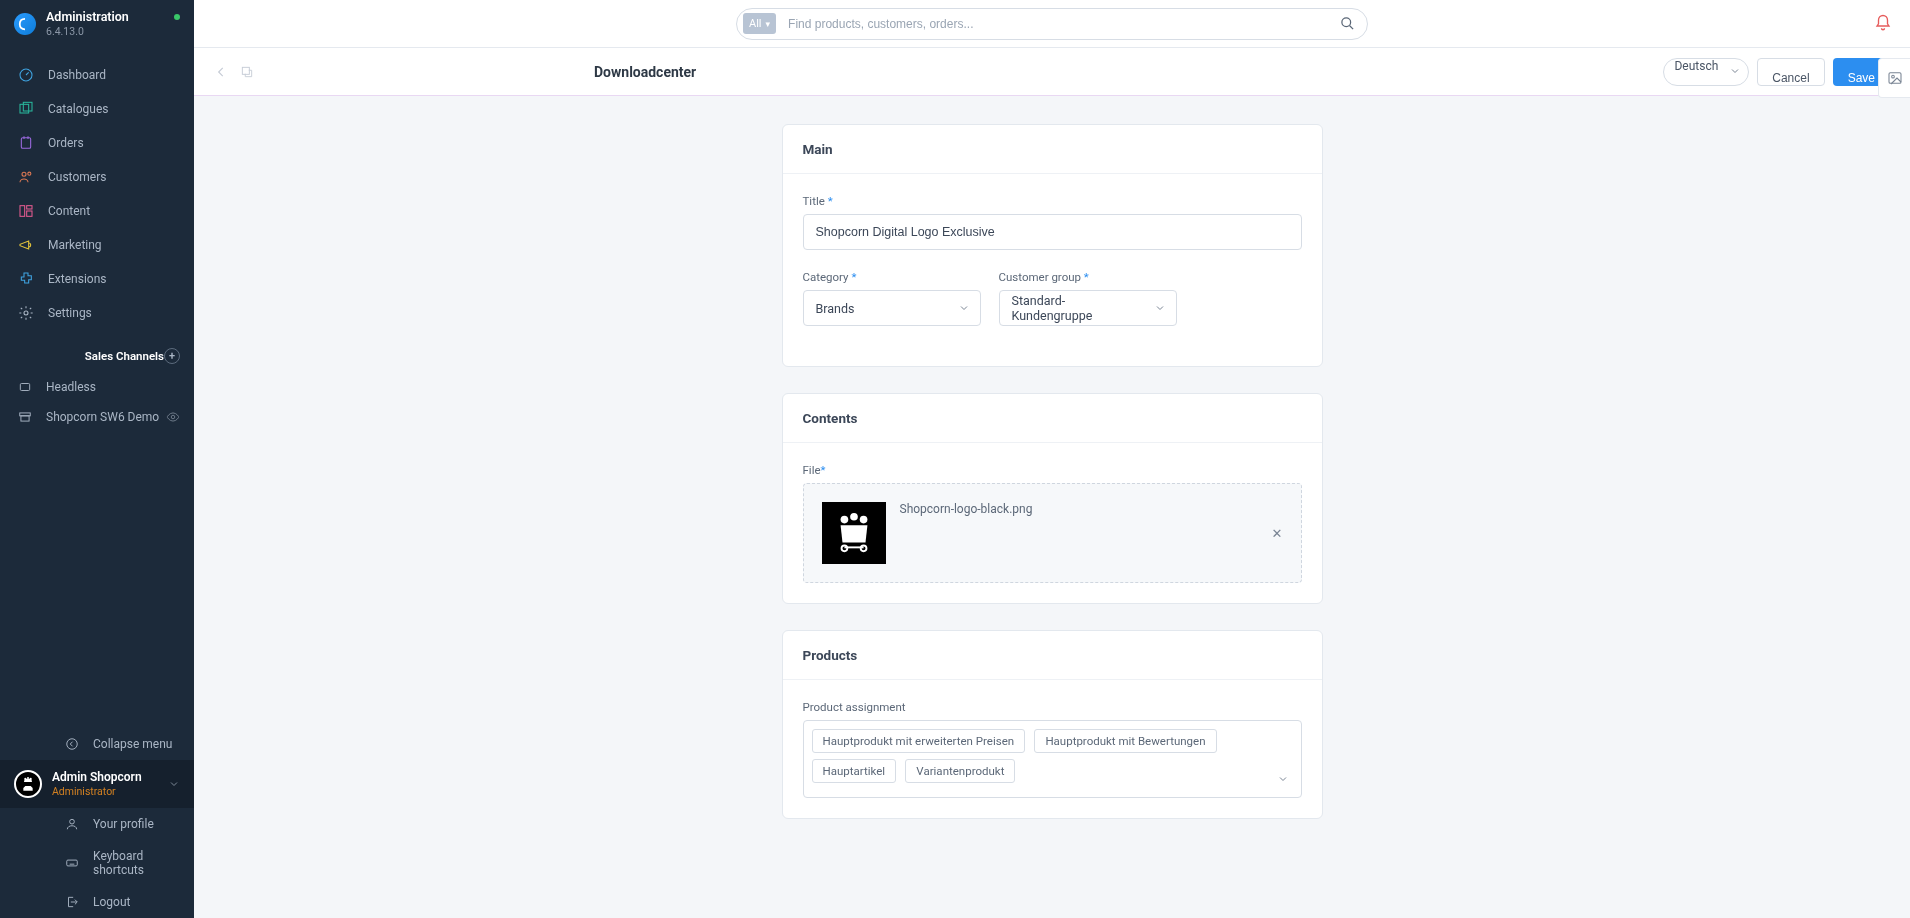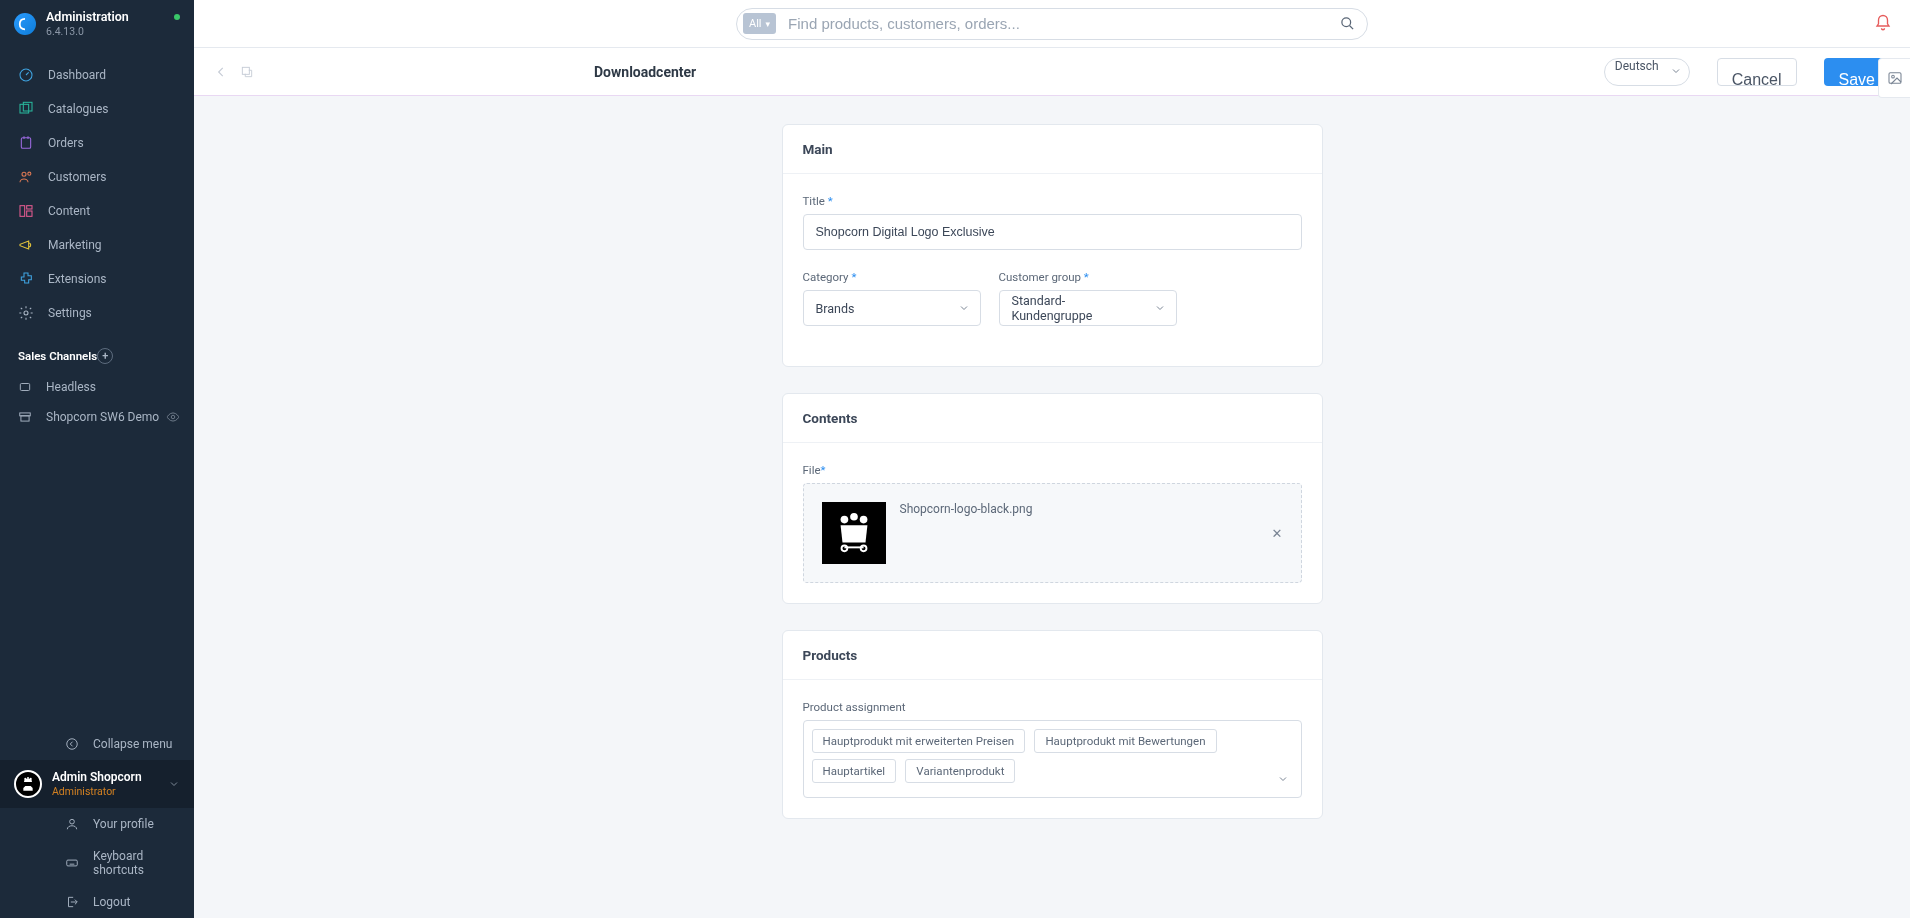--- a/index.html
+++ b/index.html
@@ -10,21 +10,21 @@
   .sidebar { width: 194px; height: 100vh; background: #1c2a3a; color: #c7d0dc; display: flex; flex-direction: column; font-size: 12px; }
   .brand { display: flex; align-items: center; padding: 10px 14px 8px 14px; gap: 10px; position: relative; }
   .brand-logo { width: 22px; height: 22px; border-radius: 50%; background: linear-gradient(135deg,#2a9cff,#0e7cd8); display:flex; align-items:center; justify-content:center;}
   .brand-logo svg { width: 14px; height: 14px; }
   .brand-text strong { color: #fff; font-size: 12.5px; font-weight: 600; display:block; line-height:1.1;}
   .brand-text span { color: #8b97a7; font-size: 10.5px; }
   .status-dot { position:absolute; right:14px; top:14px; width:6px; height:6px; border-radius:50%; background:#3ac769;}
   .nav { list-style:none; padding: 12px 0 0 0; }
   .nav li { display:flex; align-items:center; gap:14px; padding: 9px 18px; cursor:pointer; color:#aab6c5; }
   .nav .ico { width:16px; height:16px; display:flex; align-items:center; justify-content:center; }
-  .sc-header { display:flex; align-items:center; justify-content:flex-start; padding: 18px 14px 8px 18px; color:#fff; font-weight:600; font-size:11.5px;}
+  .sc-header { display:flex; align-items:center; justify-content:flex-end; padding: 18px 14px 8px 18px; color:#fff; font-weight:600; font-size:11.5px;}
   .sc-header .plus { width:16px; height:16px; border:1px solid #5d6c7e; border-radius:50%; display:flex; align-items:center; justify-content:center; font-size:11px; color:#aab6c5; cursor:pointer;}
   .sc-list { list-style:none; }
   .sc-list li { display:flex; align-items:center; gap:14px; padding:8px 18px; color:#aab6c5; cursor:pointer; position:relative;}
   .sc-list .eye { position:absolute; right:14px; opacity:.6;}
   .spacer { flex:1; }
   .sb-foot { list-style:none;margin-left:47px; }
   .sb-foot li { display:flex; align-items:center; gap:14px; padding:9px 18px; color:#aab6c5; cursor:pointer;}
   .user-block { background:#15202d; padding:10px 14px; display:flex; align-items:center; gap:10px; cursor:pointer;}
   .user-block .avatar { width:28px; height:28px; border-radius:50%; border:2px solid #fff; background:#000; display:flex; align-items:center; justify-content:center;}
   .user-block .u-name { color:#fff; font-size:12px; font-weight:600; display:block;}
@@ -32,36 +32,36 @@
   .user-block .chev { margin-left:auto; opacity:.7;}
 
   
   .main { flex:1; display:flex; flex-direction:column; height:100vh; position:relative;}
 
   
   .topbar { height:48px; border-bottom:1px solid #e5e9ef; background:#fff; display:flex; align-items:center; justify-content:center; position:relative;}
   .search-wrap { width:632px; height:32px; border:1px solid #d7dde5; border-radius:16px; display:flex; align-items:center; background:#fff;}
   .search-scope { background:#b8c4d4; color:#fff; font-size:11px; padding:4px 6px; border-radius:3px; margin:0 6px 0 6px; display:flex; align-items:center; gap:4px;}
   .search-scope .caret { font-size:9px;}
-  .search-input { flex:1; border:none; outline:none; font-size:15px; padding:0 6px; color:#5a6676;}
+  .search-input { flex:1; border:none; outline:none; font-size:12px; padding:0 6px; color:#5a6676;}
   .search-input::placeholder{ color:#9aa5b3;}
   .search-btn { padding:0 12px; background:none; border:none; cursor:pointer; color:#5a6676;}
   .bell { position:absolute; right:18px; top:14px; cursor:pointer; color:#e65b5b;}
   .side-thumb { position:absolute; right:0; top:58px; width:32px; height:40px; background:#fff; border:1px solid #e5e9ef; border-right:none; border-radius:4px 0 0 4px; display:flex; align-items:center; justify-content:center; color:#7a8594; z-index:4;}
 
   
   .page-head { height:48px; border-bottom:1px solid #e9d8f3; background:#fff; display:flex; align-items:center; padding:0 20px;}
   .ph-left { display:flex; align-items:center; gap:12px; color:#b6bfcc;}
   .ph-left svg { cursor:default; }
   .ph-title { flex:1; text-align:left; padding-left:340px; font-size:14px; font-weight:700; color:#2e3946;}
   .ph-actions { display:flex; align-items:center; gap:8px;}
   .lang-select { height:28px; border:1px solid #d7dde5; border-radius:14px; background:#fff; padding:0 30px 0 10px; font-size:12px; color:#4a5565; position:relative;}
   .lang-wrap { position:relative;}
   .lang-wrap .chev { position:absolute; right:8px; top:7px; pointer-events:none; color:#7a8594;}
-  .btn { height:28px; border-radius:4px; font-size:16px; padding:12px 14px; cursor:pointer; border:1px solid transparent;margin-left:19px;}
+  .btn { height:28px; border-radius:4px; font-size:12px; padding:12px 14px; cursor:pointer; border:1px solid transparent;}
   .btn-default { background:#fff; border-color:#d7dde5; color:#4a5565;}
   .btn-primary { background:#2c8ef0; color:#fff;}
 
   
   .content { flex:1; overflow-y:scroll; padding:28px 0 40px 0; background:#f4f6f9; }
   .card { width:541px; margin:0 auto 26px auto; background:#fff; border:1px solid #e3e8ee; border-radius:6px;}
   .card-title { padding:16px 20px; font-size:13.5px; font-weight:700; color:#3c4758; border-bottom:1px solid #eef1f5;}
   .card-body { padding:20px;}
   .field { margin-bottom:20px;}
   .field:last-child{ margin-bottom:0;}

